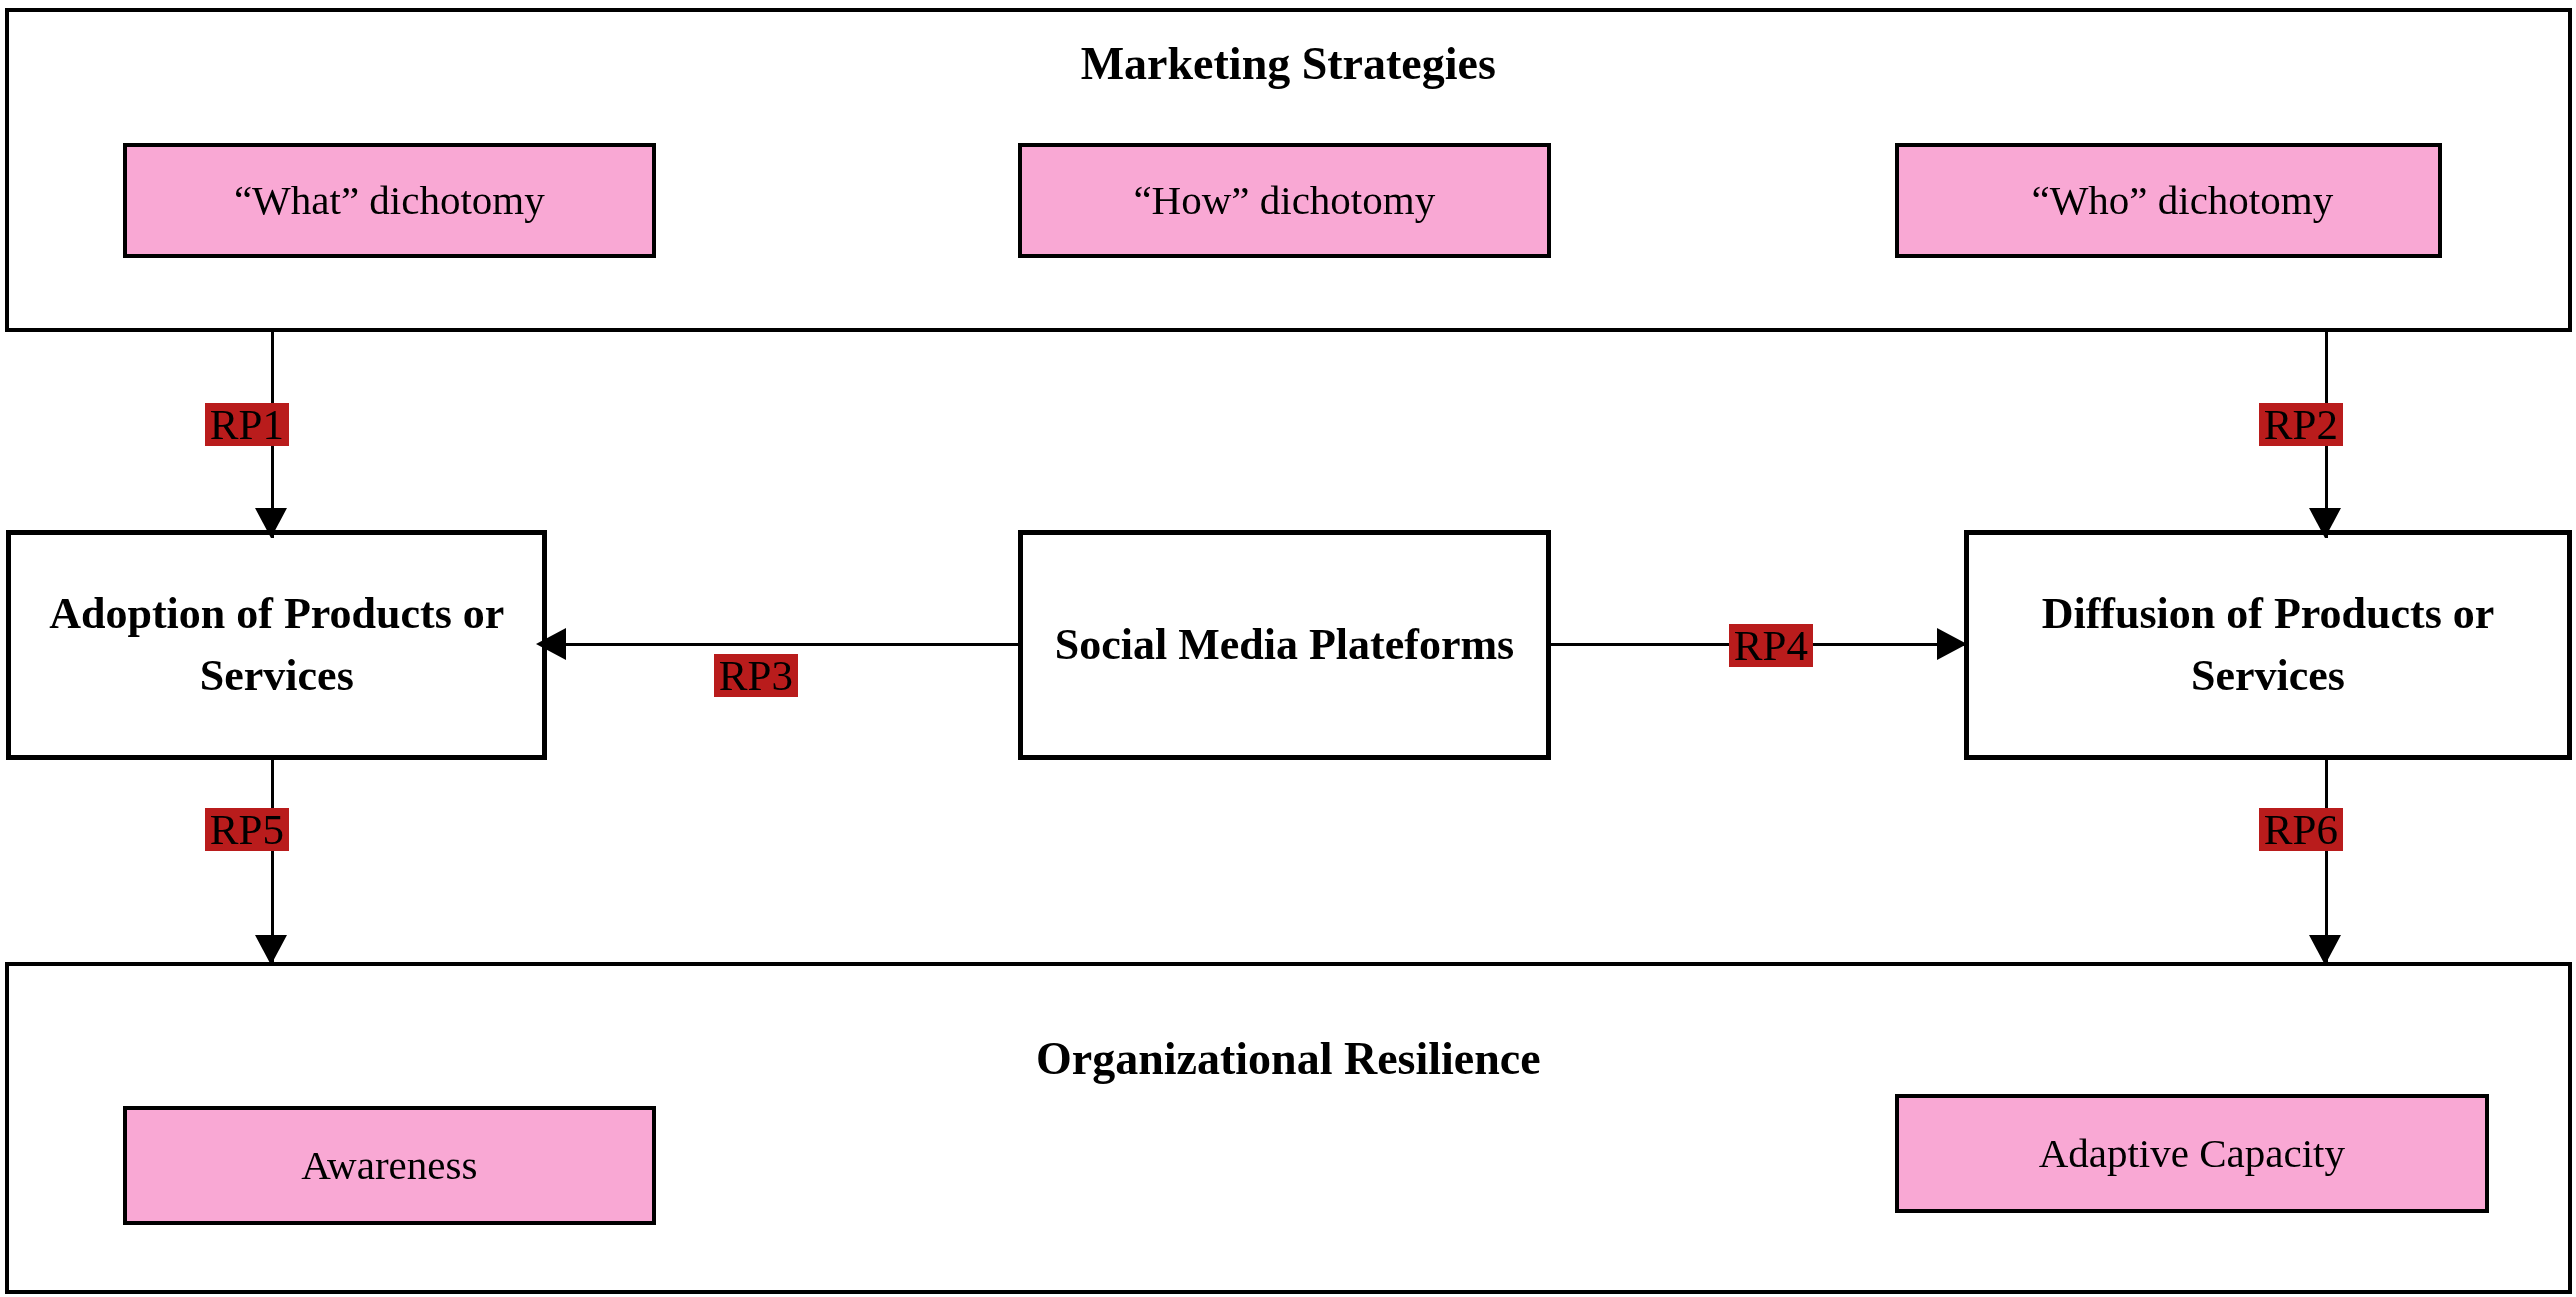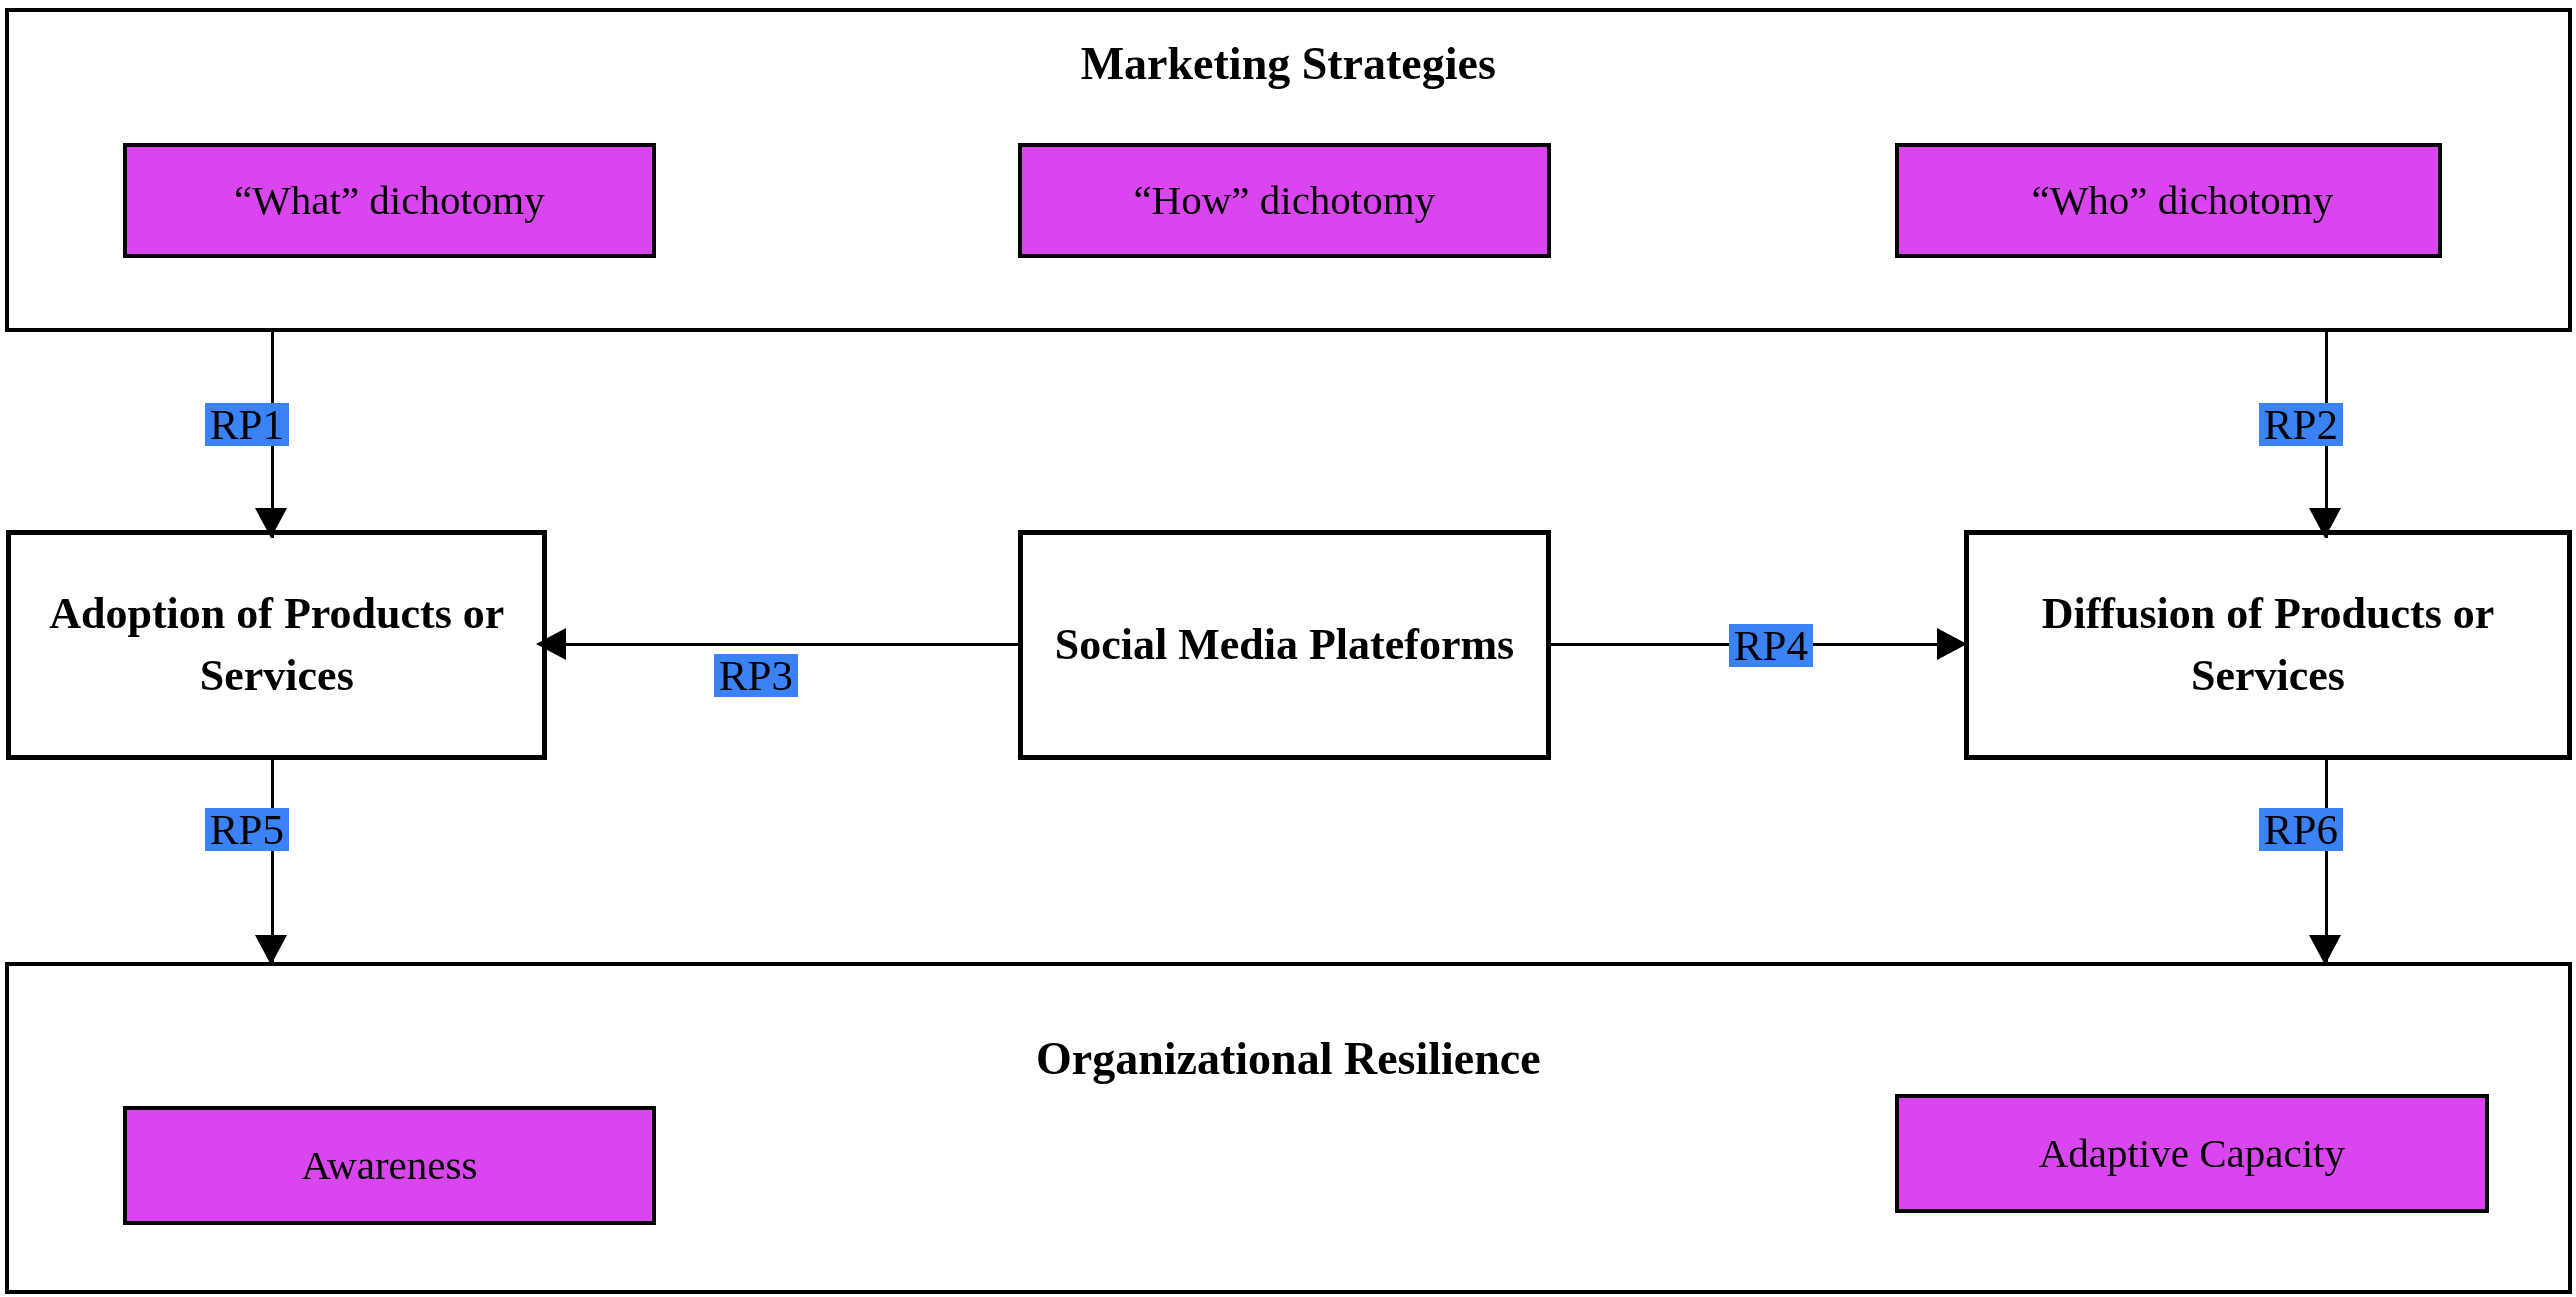--- a/index.html
+++ b/index.html
@@ -49,21 +49,21 @@
     white-space: nowrap;
   }
   #group-marketing .group-title { top: 28.6px; }
   #group-resilience .group-title { top: 70px; }
 
   
   .node-box {
     position: absolute;
     border: 4px solid #000000;
     box-sizing: border-box;
-    background: #d946ef;
+    background: #f9a8d4;
     display: flex;
     align-items: center;
     justify-content: center;
     text-align: center;
     font-size: 41px;
     line-height: 1.18;
   }
 
   
   #box-what  { left: 114px;  top: 131px; width: 533px; height: 115px; }
@@ -127,21 +127,21 @@
     border-top: 16.7px solid transparent;
     border-bottom: 16.7px solid transparent;
     border-left: 30px solid #000000;
   }
 
   .edge-label {
     position: absolute;
     font-size: 43px;
     line-height: 1;
     white-space: nowrap;
-    background: #3b82f6;
+    background: #b91c1c;
     padding: 0 4.8px;
   }
 
   
   #line-rp1 { left: 271px;  top: 332px; height: 206px; }
   #head-rp1 { left: 255px;  top: 508px; }
   #lbl-rp1  { left: 205px;  top: 403px; }
 
   #line-rp2 { left: 2325px; top: 332px; height: 206px; }
   #head-rp2 { left: 2309px; top: 508px; }

